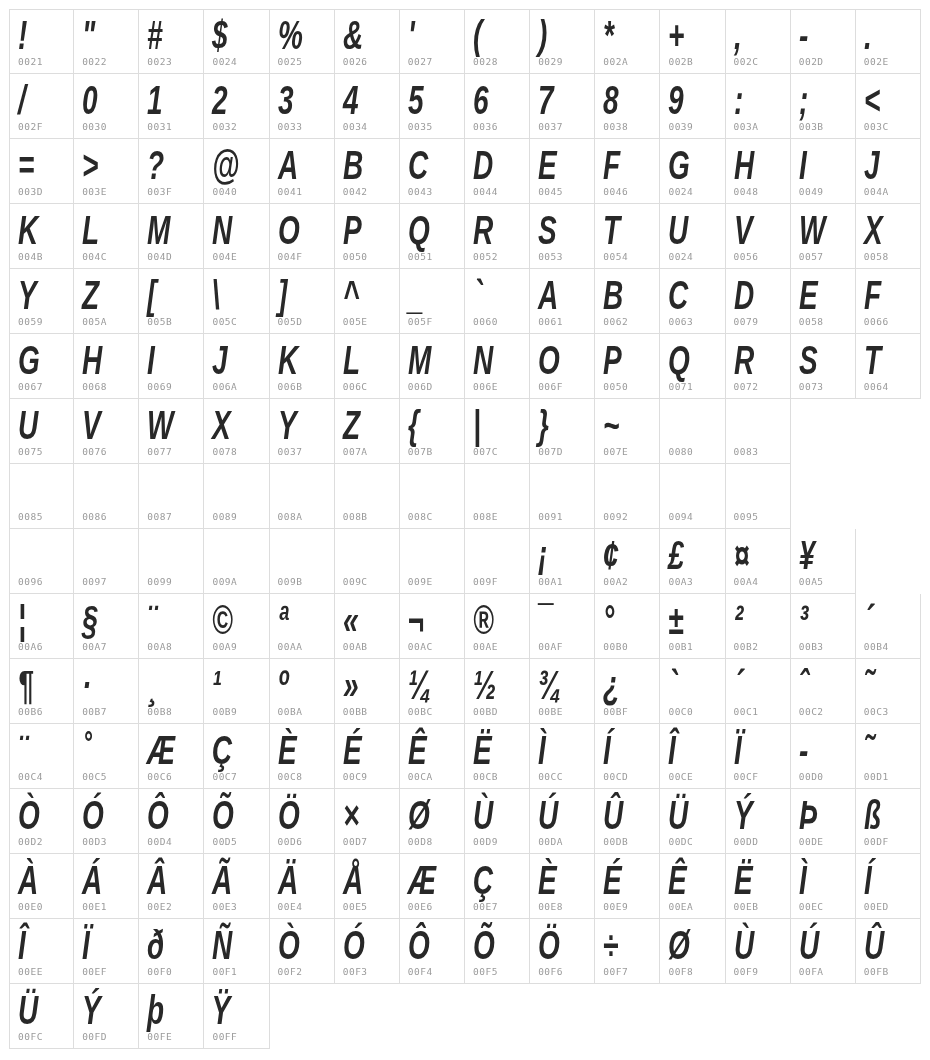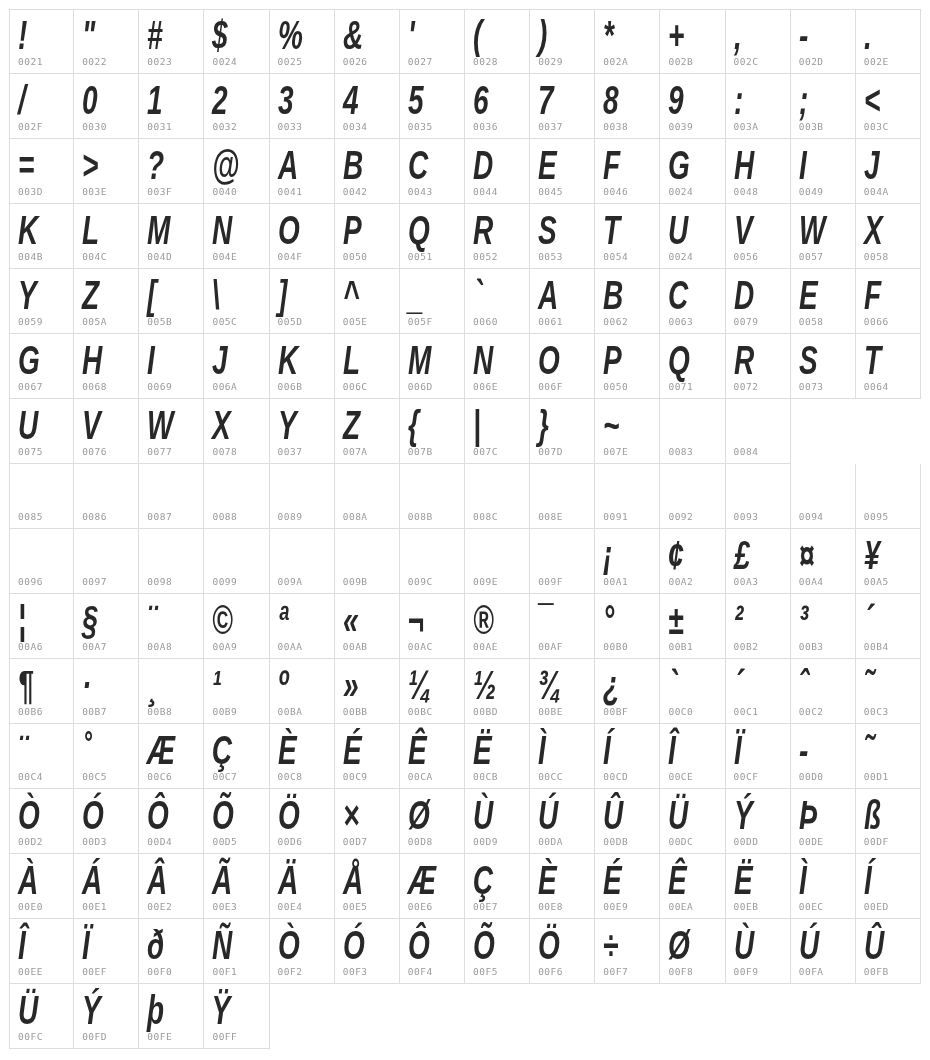--- a/index.html
+++ b/index.html
@@ -441,46 +441,42 @@
       <div class="cell">
         <span class="glyph">}</span>
         <span class="code">007D</span>
       </div>
       <div class="cell">
         <span class="glyph">~</span>
         <span class="code">007E</span>
       </div>
       <div class="cell empty">
         <span class="glyph"></span>
+        <span class="code">0080</span>
+      </div>
+      <div class="cell empty">
+        <span class="glyph"></span>
         <span class="code">0083</span>
       </div>
-      <div class="cell empty">
-        <span class="glyph"></span>
-        <span class="code">0084</span>
-      </div>
     </div>
     <div class="row">
       <div class="cell empty">
         <span class="glyph"></span>
         <span class="code">0085</span>
       </div>
       <div class="cell empty">
         <span class="glyph"></span>
         <span class="code">0086</span>
       </div>
       <div class="cell empty">
         <span class="glyph"></span>
         <span class="code">0087</span>
       </div>
       <div class="cell empty">
         <span class="glyph"></span>
-        <span class="code">0088</span>
-      </div>
-      <div class="cell empty">
-        <span class="glyph"></span>
         <span class="code">0089</span>
       </div>
       <div class="cell empty">
         <span class="glyph"></span>
         <span class="code">008A</span>
       </div>
       <div class="cell empty">
         <span class="glyph"></span>
         <span class="code">008B</span>
       </div>
@@ -495,43 +491,35 @@
       <div class="cell empty">
         <span class="glyph"></span>
         <span class="code">0091</span>
       </div>
       <div class="cell empty">
         <span class="glyph"></span>
         <span class="code">0092</span>
       </div>
       <div class="cell empty">
         <span class="glyph"></span>
-        <span class="code">0093</span>
-      </div>
-      <div class="cell empty">
-        <span class="glyph"></span>
         <span class="code">0094</span>
       </div>
       <div class="cell empty">
         <span class="glyph"></span>
         <span class="code">0095</span>
       </div>
     </div>
     <div class="row">
       <div class="cell empty">
         <span class="glyph"></span>
         <span class="code">0096</span>
       </div>
       <div class="cell empty">
         <span class="glyph"></span>
         <span class="code">0097</span>
-      </div>
-      <div class="cell empty">
-        <span class="glyph"></span>
-        <span class="code">0098</span>
       </div>
       <div class="cell empty">
         <span class="glyph"></span>
         <span class="code">0099</span>
       </div>
       <div class="cell empty">
         <span class="glyph"></span>
         <span class="code">009A</span>
       </div>
       <div class="cell empty">

